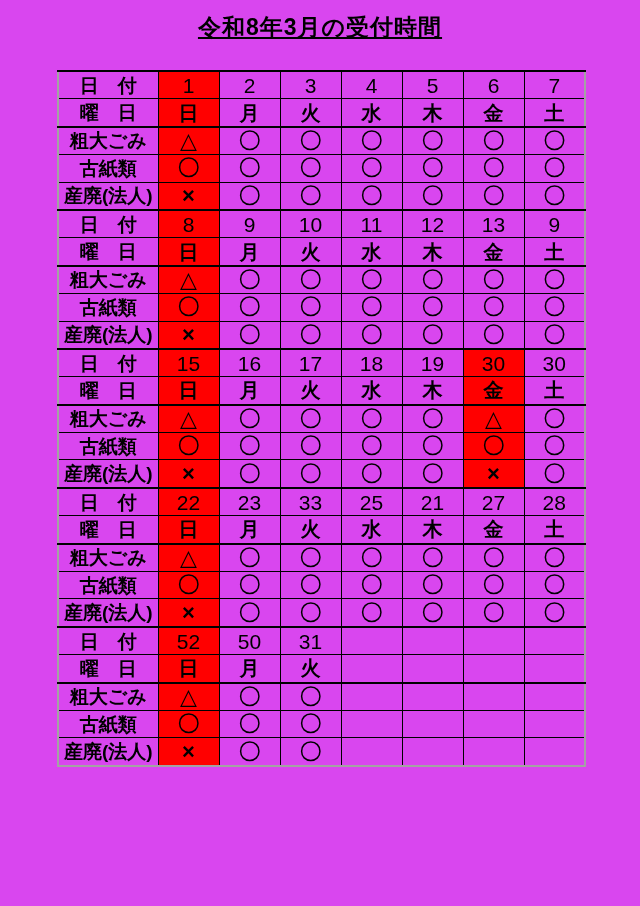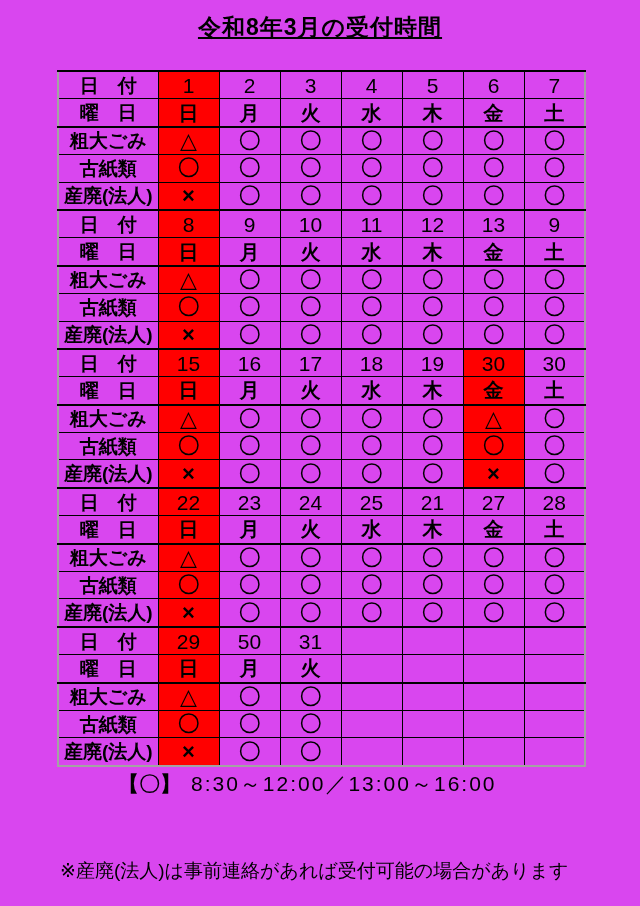--- a/index.html
+++ b/index.html
@@ -248,21 +248,21 @@
           <td class="s">〇</td>
           <td class="s">〇</td>
           <td class="s">〇</td>
           <td class="s hl">×</td>
           <td class="s">〇</td>
         </tr>
         <tr class="sep">
           <td class="lbl">日　付</td>
           <td class="d hl">22</td>
           <td class="d">23</td>
-          <td class="d">24</td>
+          <td class="d">33</td>
           <td class="d">25</td>
           <td class="d">21</td>
           <td class="d">27</td>
           <td class="d">28</td>
         </tr>
         <tr>
           <td class="lbl">曜　日</td>
           <td class="w hl">日</td>
           <td class="w">月</td>
           <td class="w">火</td>
@@ -296,21 +296,21 @@
           <td class="s hl">×</td>
           <td class="s">〇</td>
           <td class="s">〇</td>
           <td class="s">〇</td>
           <td class="s">〇</td>
           <td class="s">〇</td>
           <td class="s">〇</td>
         </tr>
         <tr class="sep">
           <td class="lbl">日　付</td>
-          <td class="d hl">29</td>
+          <td class="d hl">52</td>
           <td class="d">50</td>
           <td class="d">31</td>
           <td class="d"></td>
           <td class="d"></td>
           <td class="d"></td>
           <td class="d"></td>
         </tr>
         <tr>
           <td class="lbl">曜　日</td>
           <td class="w hl">日</td>
@@ -348,20 +348,16 @@
           <td class="s">〇</td>
           <td class="s"></td>
           <td class="s"></td>
           <td class="s"></td>
           <td class="s"></td>
         </tr>
       </tbody>
   </table>
 
   <div class="legend">
-    <div class="legend-line">
-      <span class="legend-symbol">【〇】</span><span class="legend-text">8:30～12:00／13:00～16:00</span>
-    </div>
   </div>
 
-  <div class="note">※産廃(法人)は事前連絡があれば受付可能の場合があります</div>
 
 </div>
 
 </body></html>

